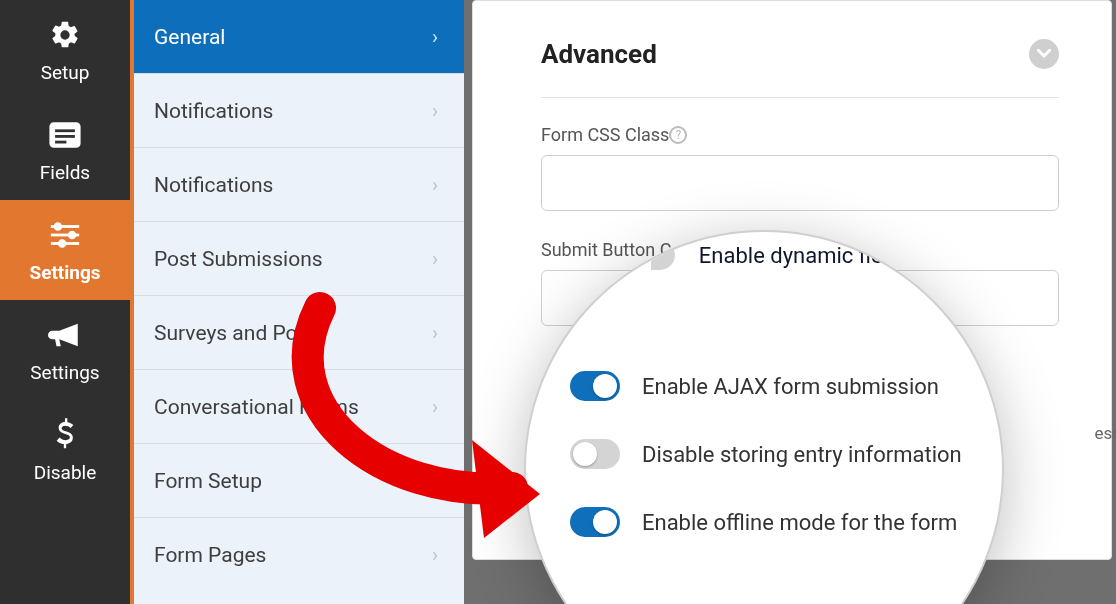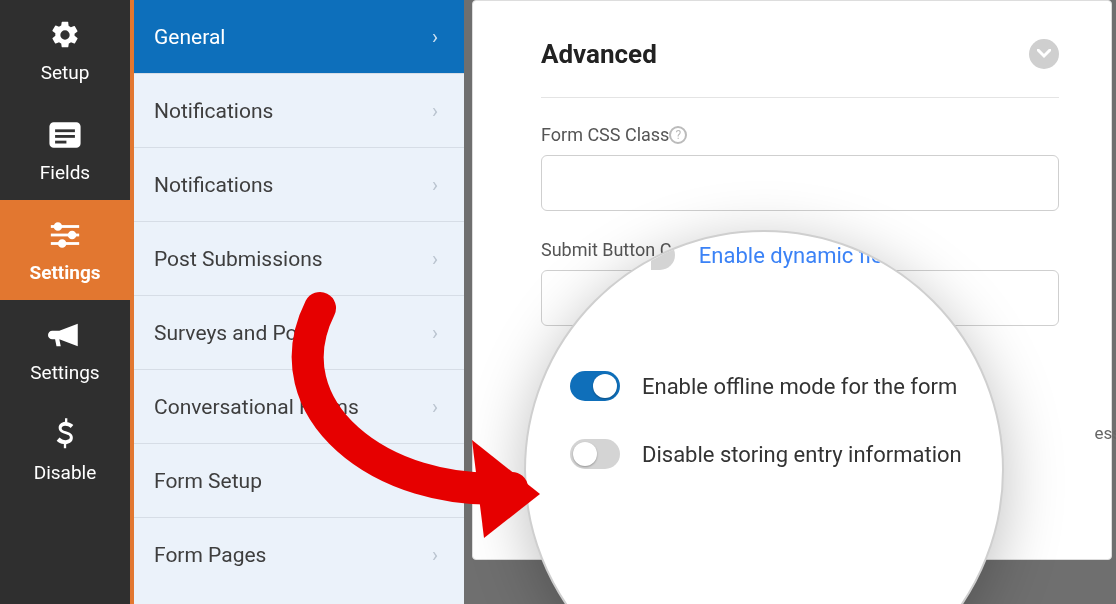--- a/index.html
+++ b/index.html
@@ -106,21 +106,21 @@
     .loupe-inner { position:absolute; left:0; top:0; width:100%; padding: 60px 44px 0 44px; }
     .row { display:flex; align-items:center; gap:22px; height:68px; }
     .toggle {
       width: 50px; height: 30px; border-radius: 30px; background:#d4d4d4; position:relative; flex-shrink:0;
     }
     .toggle .knob { position:absolute; top:3px; left:3px; width:24px; height:24px; border-radius:50%; background:#fff; box-shadow:0 1px 2px rgba(0,0,0,.3); }
     .toggle.on { background:#0f6fba; }
     .toggle.on .knob { left:23px; }
     .row-label { font-size: 22px; color:#333; white-space:nowrap; }
     .faint-top {
-      position:absolute; top:10px; left:0; right:0; text-align:center; font-size:22px; color:#3b82f6;
+      position:absolute; top:10px; left:0; right:0; text-align:center; font-size:22px; color:#0f172a;
       padding-left: 90px;
     }
     
     .arrow {
       position: absolute;
       left: 260px; top: 288px;
       pointer-events: none;
     }
   </style>
 </head>
@@ -235,27 +235,33 @@
   <div class="loupe-inner">
     <div class="faint-top">
       <span style="display:inline-block;width:24px;height:30px;border-radius:0 30px 30px 0;background:#d4d4d4;vertical-align:middle;margin-right:18px;position:relative;top:-2px;"></span>
       <span>Enable dynamic fields popu</span>
     </div>
     <div style="height:60px"></div>
     <div class="row">
       <div class="toggle on">
           <div class="knob"></div>
         </div>
-      <div class="row-label">Enable offline mode for the form</div>
+      <div class="row-label">Enable AJAX form submission</div>
     </div>
     <div class="row">
       <div class="toggle">
           <div class="knob"></div>
         </div>
       <div class="row-label">Disable storing entry information</div>
     </div>
+    <div class="row">
+      <div class="toggle on">
+          <div class="knob"></div>
+        </div>
+      <div class="row-label">Enable offline mode for the form</div>
+    </div>
   </div>
 </div>
 
 <svg class="arrow" width="320" height="260" viewBox="0 0 320 260">
   <path d="M60 20 C 10 120, 120 210, 252 200" stroke="#e60000" stroke-width="32" fill="none" stroke-linecap="round"></path>
   <path d="M280 206 L212 152 L224 250 Z" fill="#e60000"></path>
 </svg>
 
 </body></html>

